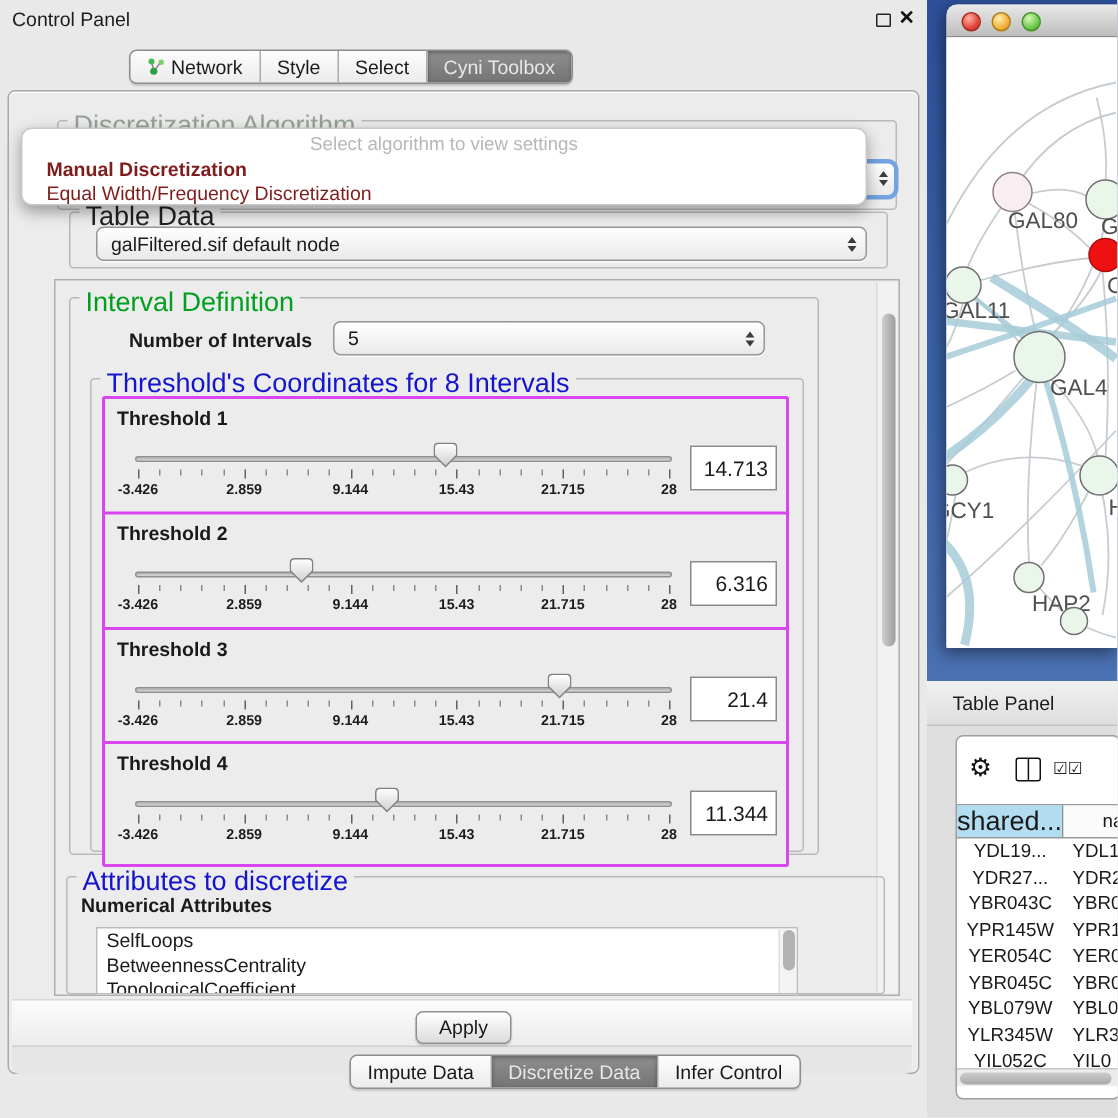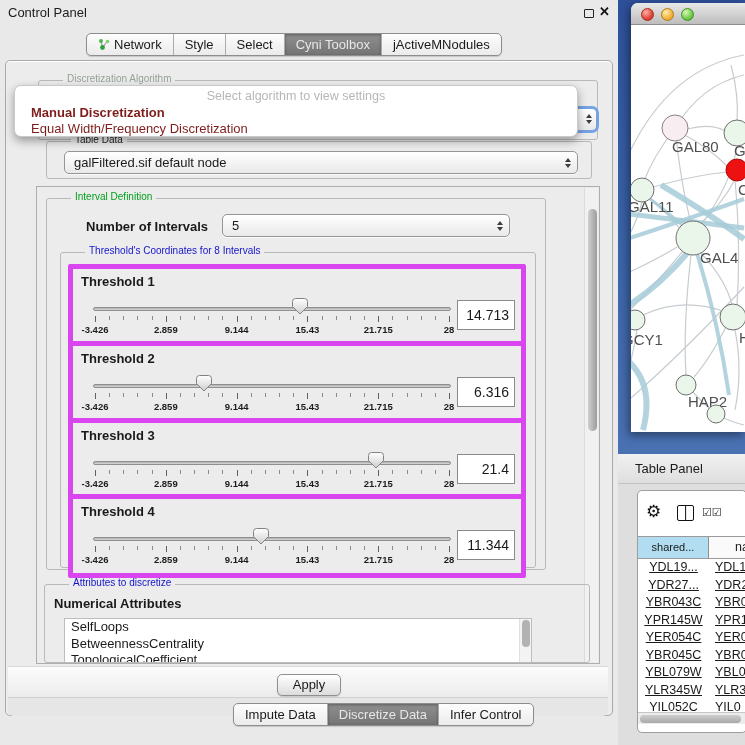--- a/index.html
+++ b/index.html
@@ -22,21 +22,21 @@
   .seg .s:first-child { border-left:none; }
   .seg .s.active { background:linear-gradient(#8f8f8f,#747474); color:#e7e7e7;
                    box-shadow:inset 0 1px 3px rgba(0,0,0,.35); }
   #top-tabs { left:86px; top:33px; }
   #bottom-tabs { left:50%; top:703px; transform:translateX(-76px); z-index:30; }
 
   #content-panel { left:5px; top:60px; width:608px; height:656px; border:1px solid #a9a9a9;
                    border-radius:5px; background:#ececec; box-shadow:inset 0 1px 0 #fff; }
 
   .group { position:absolute; border:1px solid #b9b9b9; border-radius:3px; }
-  .gtitle { position:absolute; top:-8px; left:24px; background:#ececec; padding:0 4px; font-size:10px; }
+  .gtitle { position:absolute; top:-8px; left:6px; background:#ececec; padding:0 4px; font-size:18px; }
   .gtitle.green { color:#00a01e; }
   .gtitle.blue  { color:#1414cc; }
   .gtitle.faded { color:#96a296; }
 
   
   .combo { position:absolute; height:23px; border:1px solid #969696; border-radius:5px;
            background:linear-gradient(#ffffff,#e9e9e9); display:flex; align-items:center;
            justify-content:space-between; padding:0 6px 0 9px; font-size:13px;
            box-shadow:0 1px 0 rgba(255,255,255,.8); }
   .stepper { display:flex; flex-direction:column; gap:2px; }
@@ -59,21 +59,21 @@
   
   #scrollpane { left:36px; top:186px; width:564px; height:478px; border:1px solid #aeaeae; background:#ececec; }
   .vsb-track { position:absolute; right:1px; top:1px; bottom:1px; width:14px; background:#f1f1f1;
                border-left:1px solid #dcdcdc; }
   .vsb-thumb { position:absolute; left:2.5px; width:9px; border-radius:5px;
                background:linear-gradient(90deg,#cfcfcf,#9d9d9d); }
 
   .nol-label { font-weight:bold; font-size:13px; }
 
   
-  .tbox { position:absolute; left:68px; width:458px; height:84px; border:5px solid #d946ef;
+  .tbox { position:absolute; left:68px; width:458px; height:84px; border:2px solid #d946ef;
           background:#ececec; border-radius:2px; }
   .tbox .t-label { position:absolute; left:8px; top:5px; font-weight:bold; font-size:13px; }
   .tbox .t-value { position:absolute; right:6px; top:31px; width:58px; height:30px; background:#fff;
                    border:1px solid #8a8a8a; font-size:14px; text-align:right; line-height:28px;
                    padding-right:5px; }
   .track { position:absolute; left:20px; top:38px; width:358px; height:4px; border:1px solid #8f8f8f;
            border-radius:3px; background:linear-gradient(#aeaeae,#d8d8d8); }
   .handle { position:absolute; top:29px; width:16px; height:17px; }
   .tick { position:absolute; width:1px; background:#8a8a8a; }
   .tick.major { height:6px; background:#606060; }
@@ -123,24 +123,24 @@
                 border:1px solid #9e9e9e; border-radius:5px; overflow:hidden; }
   .gear { position:absolute; left:8px; top:10px; font-size:17px; color:#111; }
   .split-col { position:absolute; left:39px; top:14px; width:17px; height:16px; border:1.8px solid #111;
                border-radius:2px; }
   .split-col::after { content:""; position:absolute; left:50%; top:0; bottom:0; width:1.8px; background:#111;
                       transform:translateX(-50%); }
   .checks { position:absolute; left:64px; top:15px; font-size:11px; color:#222; letter-spacing:0px; }
   #grid { position:absolute; left:0; top:45px; right:0; }
   .hrow { display:flex; height:23px; border-top:1px solid #9a9a9a; border-bottom:1px solid #9a9a9a; }
   .hcell1 { width:71px; background:#b2ddf1; border-right:1px solid #8f8f8f; text-align:center;
-            font-size:11px; line-height:21px; }
+            font-size:18px; line-height:21px; }
   .hcell2 { flex:1; background:#fafafa; font-size:12.5px; line-height:21px; padding-left:26px;
             white-space:nowrap; overflow:hidden; }
-  .drow { display:flex; height:17.5px; font-size:12.5px;text-decoration:underline; }
+  .drow { display:flex; height:17.5px; font-size:12.5px; }
   .dc1 { width:71px; text-align:center; line-height:17.5px; white-space:nowrap; overflow:hidden; }
   .dc2 { flex:1; padding-left:6px; line-height:17.5px; white-space:nowrap; overflow:hidden; }
   #hscroll { position:absolute; left:0; right:0; top:221px; height:12px; background:#ececec;
              border-top:1px solid #c6c6c6; }
   #hscroll .ht { position:absolute; left:2px; right:5px; top:2px; height:8px; border-radius:4px;
                  background:linear-gradient(#cdcdcd,#a9a9a9); }
 </style>
 </head>
 <body>
 
@@ -164,23 +164,20 @@
         <span>Network</span>
       </div>
       <div class="s">
         <span>Style</span>
       </div>
       <div class="s">
         <span>Select</span>
       </div>
       <div class="s active">
         <span>Cyni Toolbox</span>
-      </div>
-      <div class="s">
-        <span>jActiveMNodules</span>
       </div>
     </div>
 
   <div id="content-panel" class="abs"></div>
 
   <div class="group" style="left:38px; top:80px; width:560px; height:60px; z-index:2;">
     <span class="gtitle faded">Discretization Algorithm</span>
   </div>
   <div id="focus-frag" class="abs">
     <div class="stepper" style="position:absolute; right:4px; top:5px;">

